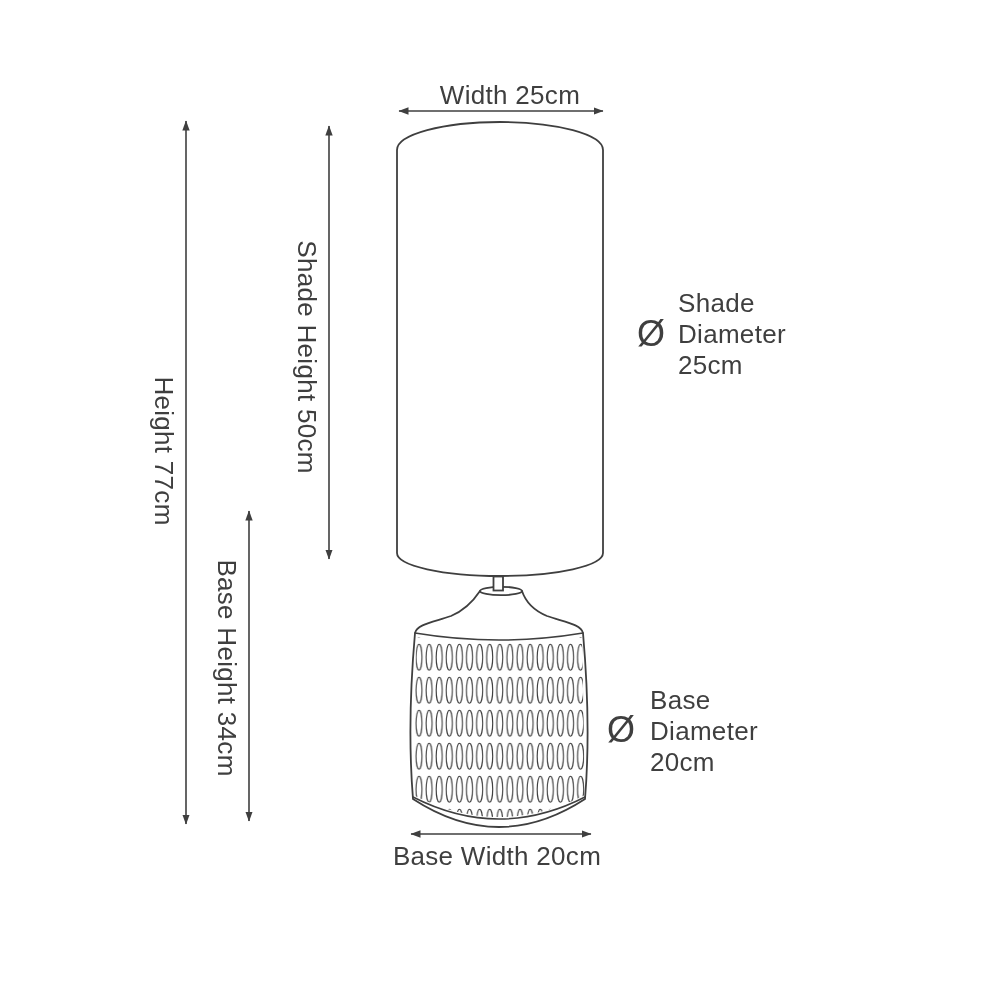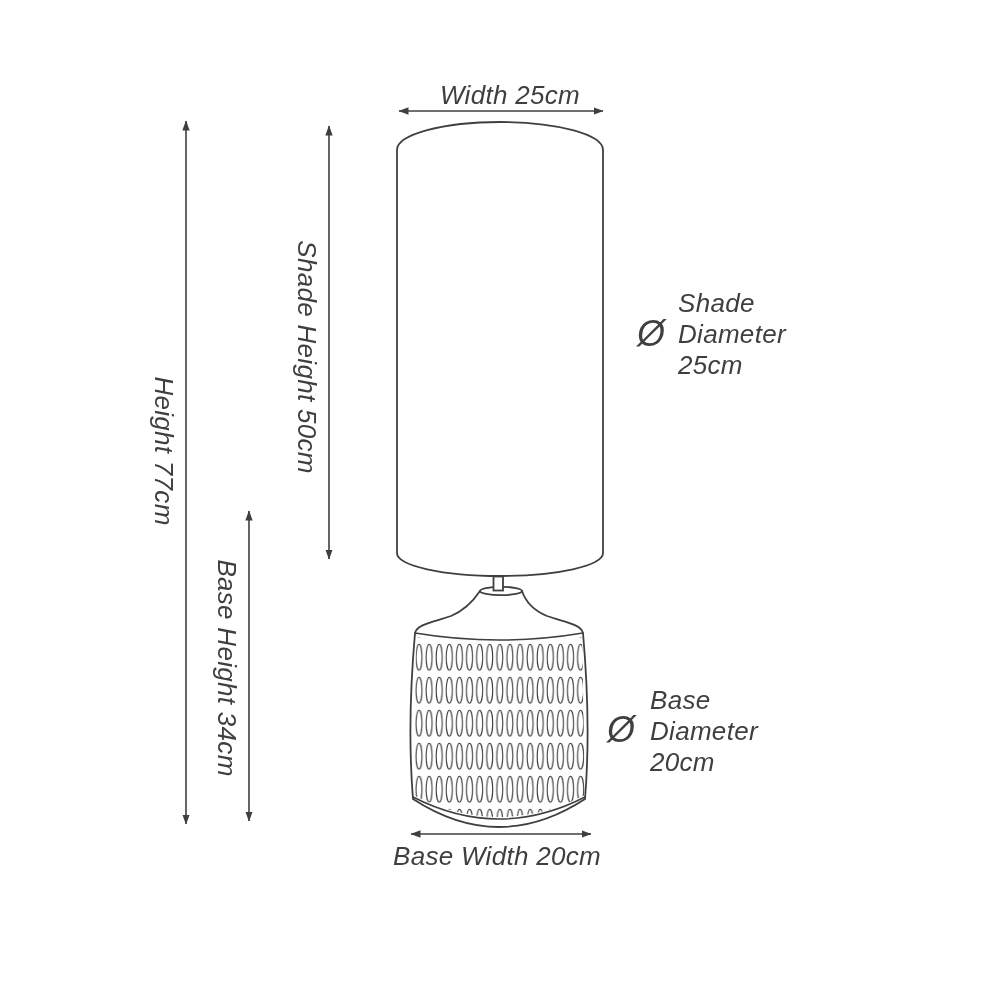--- a/index.html
+++ b/index.html
@@ -1,20 +1,19 @@
 <!DOCTYPE html>
 <html><head>
 <meta charset="utf-8">
 <style>
   html, body { margin: 0; padding: 0; background: #ffffff; }
   .canvas {
     width: 1000px; height: 1000px; background: #ffffff;
     position: relative; overflow: hidden;
     font-family: "Liberation Sans", sans-serif;
-    font-style: italic;
   }
   svg text {
     fill: #3f3f3f;
     font-family: "Liberation Sans", sans-serif;
   }
   .dim-label { font-size: 26px; letter-spacing: 0.3px; }
   .dia-symbol { font-size: 36px; }
   .outline  { fill: #ffffff; stroke: #3f3f3f; stroke-width: 1.8; stroke-linecap: round; }
   .thinline { fill: none;    stroke: #3f3f3f; stroke-width: 1.5; stroke-linecap: round; }
   .dim-arrow { stroke: #3f3f3f; stroke-width: 1.6; }

